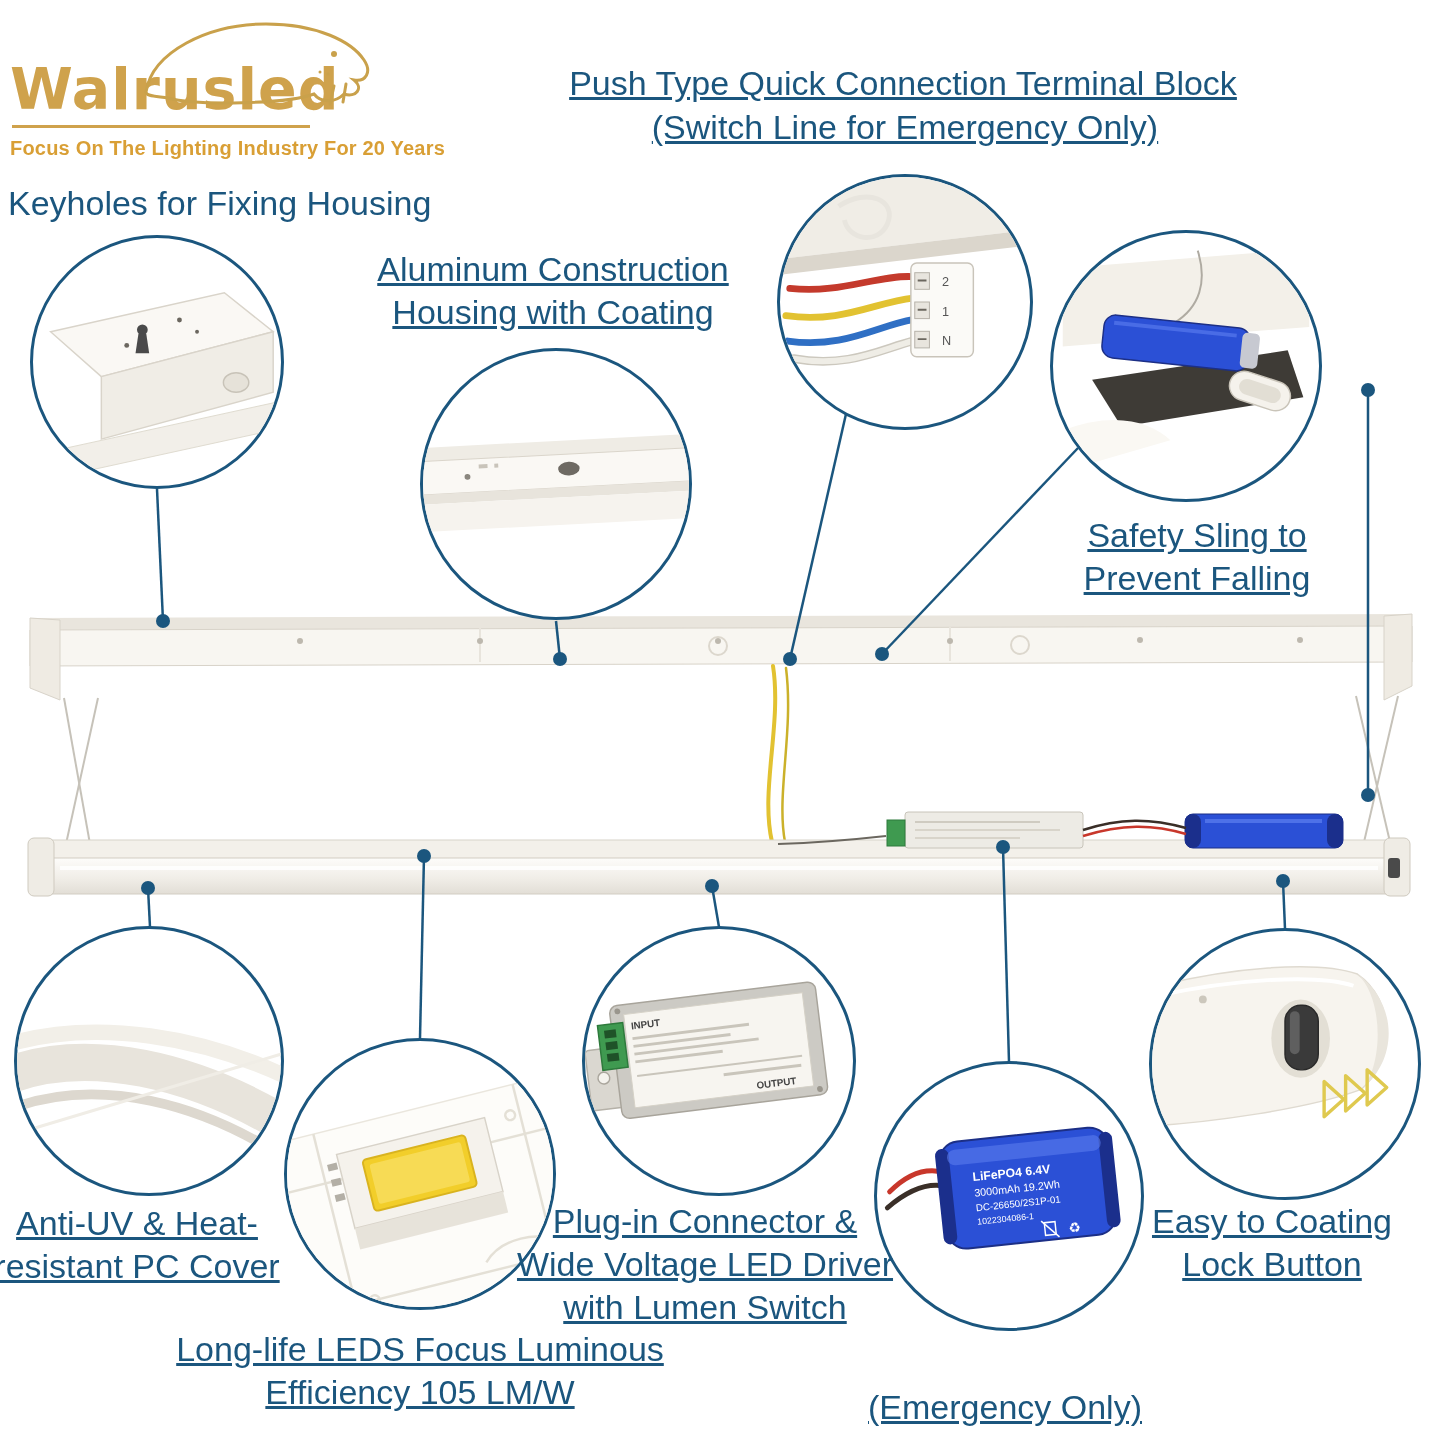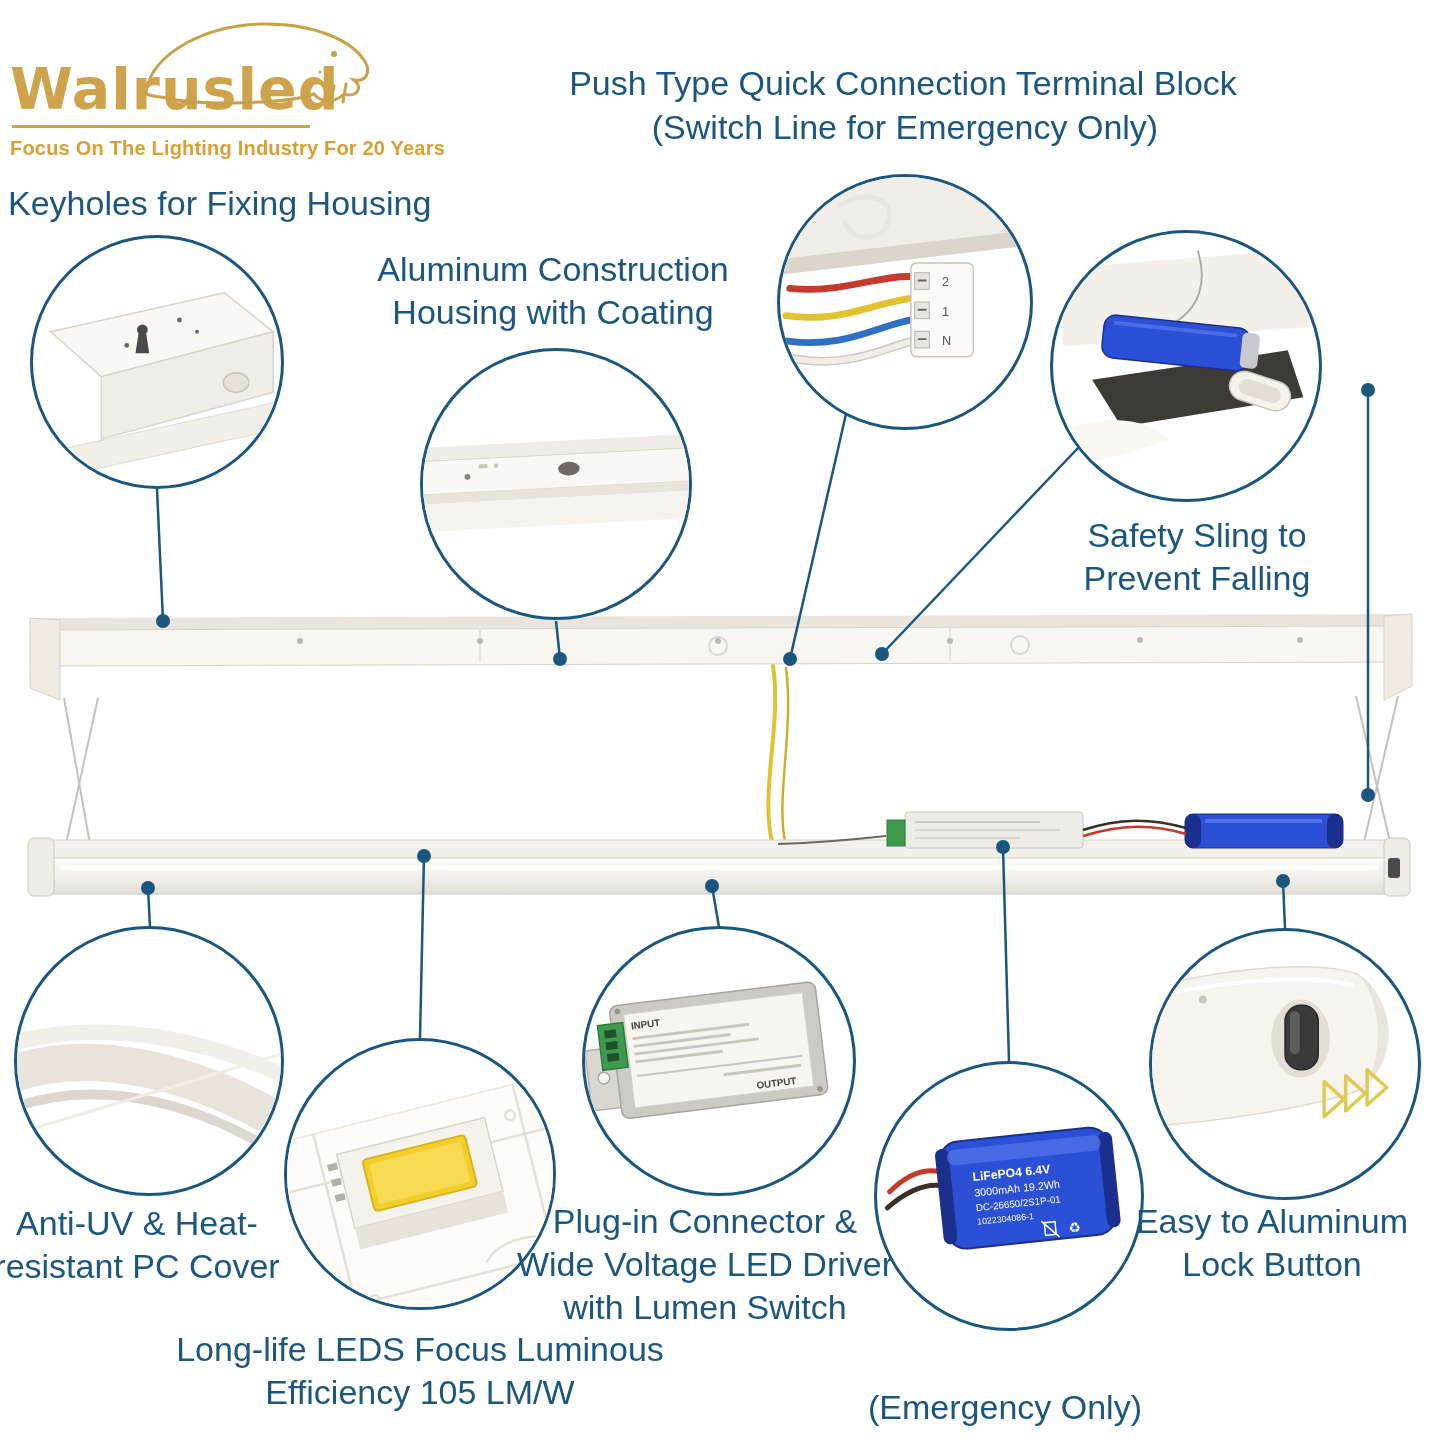--- a/index.html
+++ b/index.html
@@ -4,21 +4,21 @@
 <style>
   html,body{margin:0;padding:0;background:#ffffff;}
   #canvas{position:relative;width:1445px;height:1445px;background:#ffffff;overflow:hidden;
           font-family:"Liberation Sans",sans-serif;}
   .layer{position:absolute;left:0;top:0;}
   .callout{position:absolute;border:3px solid #1B567E;border-radius:50%;background:#ffffff;
            overflow:hidden;box-sizing:border-box;z-index:2;}
   .callout svg{display:block;width:100%;height:100%;}
   .label{position:absolute;color:#1B567E;font-size:34px;font-weight:500;line-height:42px;
          white-space:nowrap;z-index:3;}
-  .label.center{transform:translateX(-50%);text-align:center;}
+  .label.center{transform:translateX(-50%);text-align:center;text-decoration:underline;}
   .brand{position:absolute;left:10px;top:12px;z-index:3;width:440px;}
   .brand-name{font-family:"DejaVu Sans",sans-serif;font-size:57px;font-weight:bold;
               color:#CFA24C;letter-spacing:1px;margin-top:44px;}
   .brand-underline{width:298px;height:3px;background:#CFA24C;margin:3px 0 9px 2px;}
   .brand-tagline{font-size:20px;font-weight:bold;color:#D99F35;letter-spacing:.2px;}
   .walrus{position:absolute;left:128px;top:0;}
 </style>
 </head>
 <body>
 
@@ -147,21 +147,21 @@
 
   <div class="label center" style="left:420px;top:1328px">Long-life LEDS Focus Luminous</div>
   <div class="label center" style="left:420px;top:1371px">Efficiency 105 LM/W</div>
 
   <div class="label center" style="left:705px;top:1243px">Wide Voltage LED Driver</div>
   <div class="label center" style="left:705px;top:1200px">Plug-in Connector &amp;</div>
   <div class="label center" style="left:705px;top:1286px">with Lumen Switch</div>
 
   <div class="label center" style="left:1005px;top:1386px">(Emergency Only)</div>
 
-  <div class="label center" style="left:1272px;top:1200px">Easy to Aluminum</div>
+  <div class="label center" style="left:1272px;top:1200px">Easy to Coating</div>
   <div class="label center" style="left:1272px;top:1243px">Lock Button</div>
 
   <div class="callout" style="left:30px;top:235px;width:254px;height:254px">
     <svg viewBox="0 0 254 254">
       <polygon points="18,96 196,56 246,96 70,142" fill="#FAF8F4" stroke="#D9D4CA" stroke-width="1.5"></polygon>
       <polygon points="70,142 246,96 246,158 70,206" fill="#F0EDE6" stroke="#D9D4CA" stroke-width="1.5"></polygon>
       <g fill="#4A4A4A">
         <circle cx="112" cy="94" r="5.5"></circle>
         <polygon points="108,98 116,98 119,118 105,118"></polygon>
       </g>

